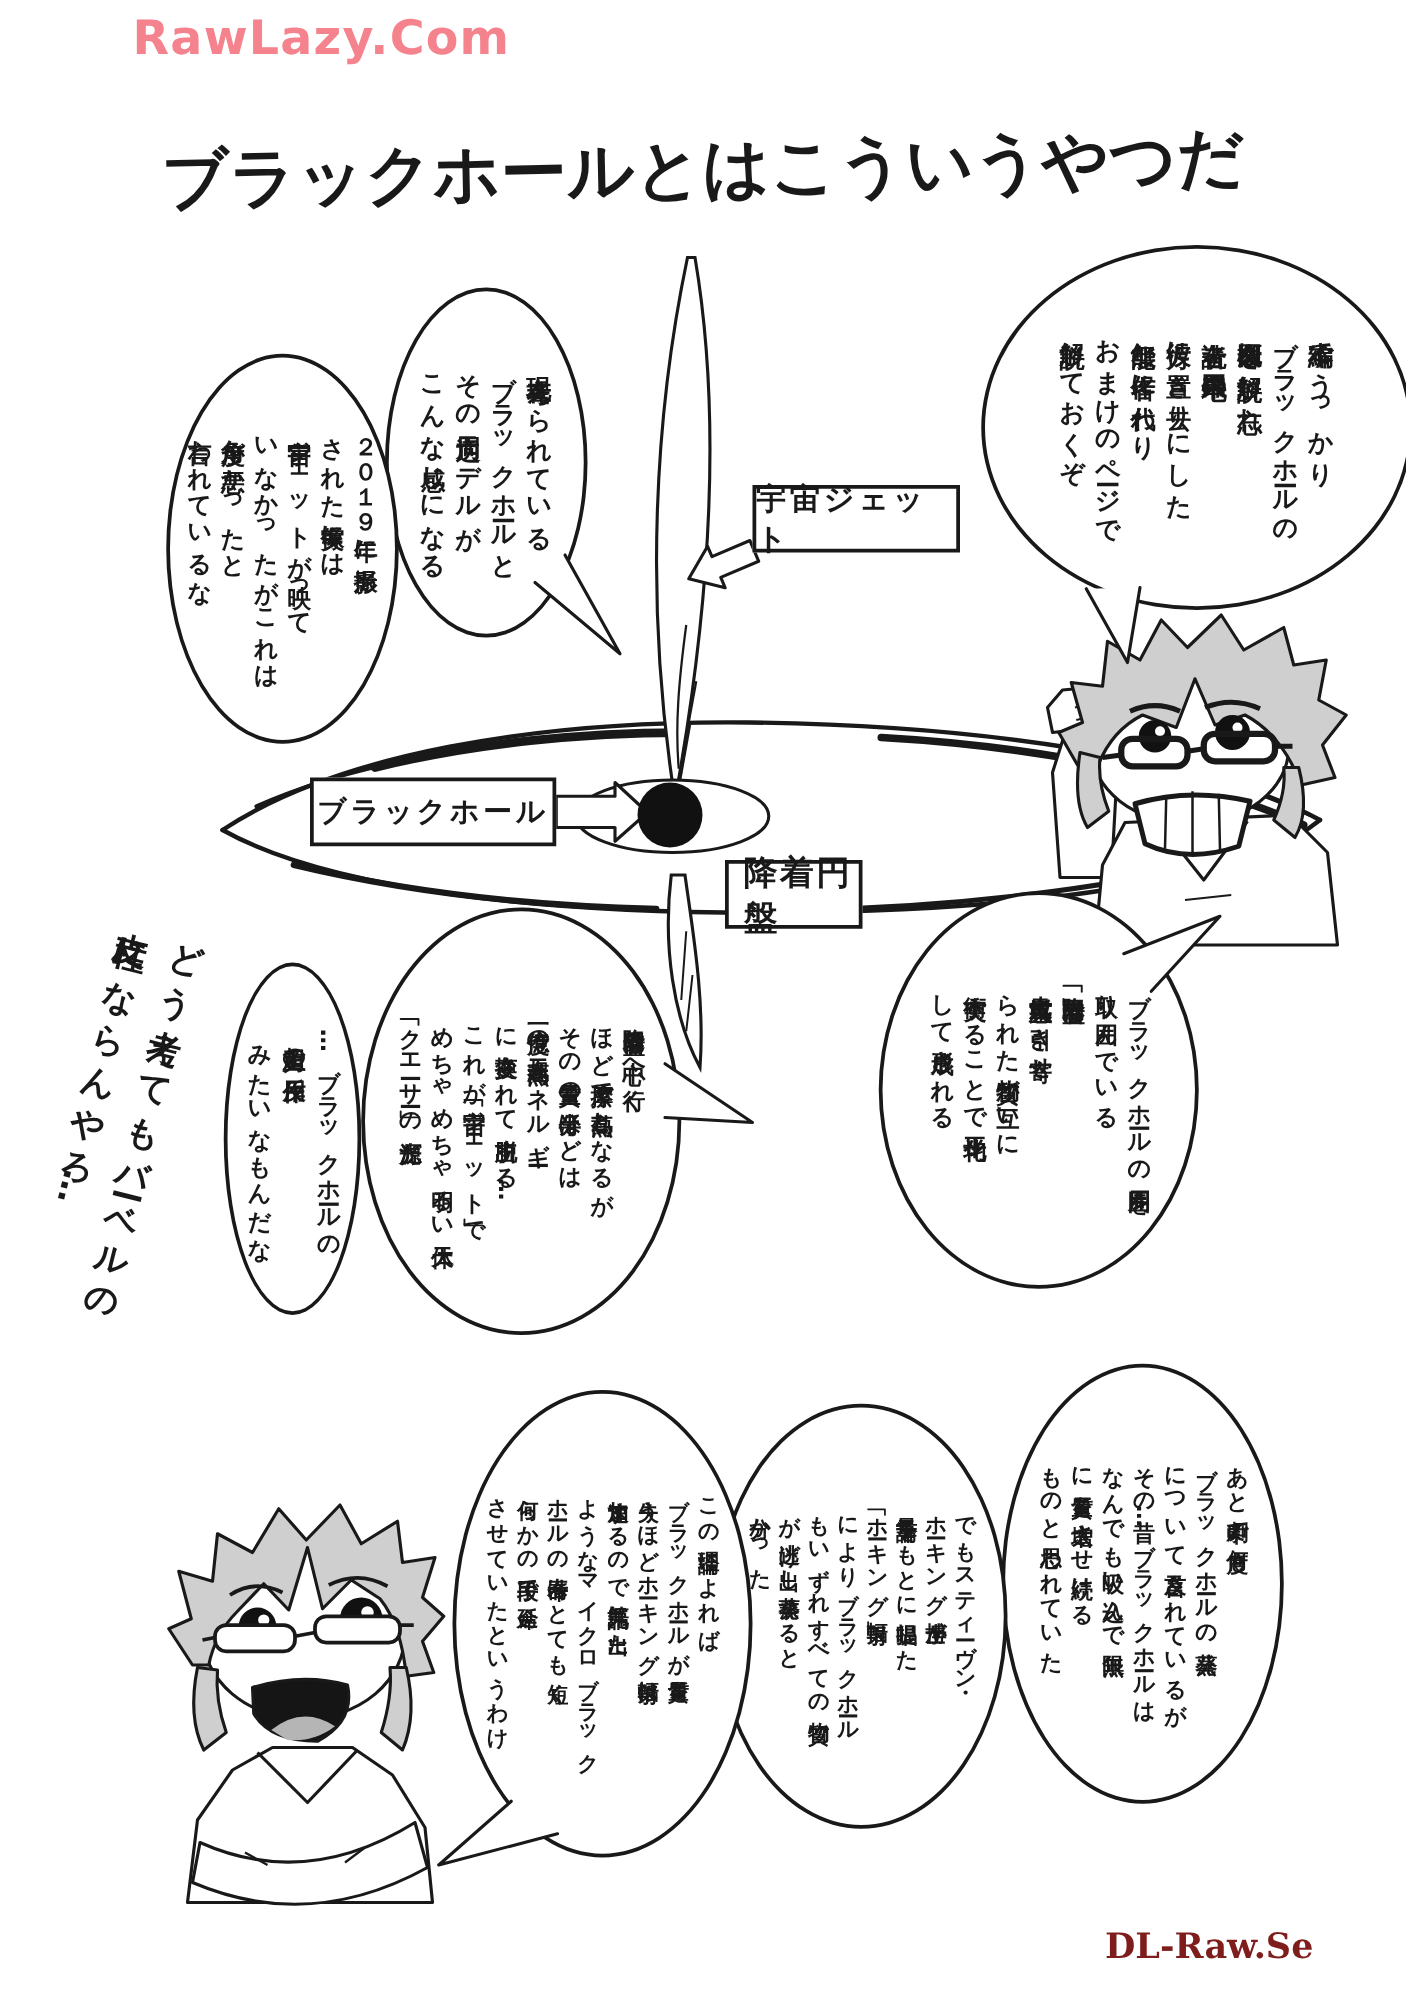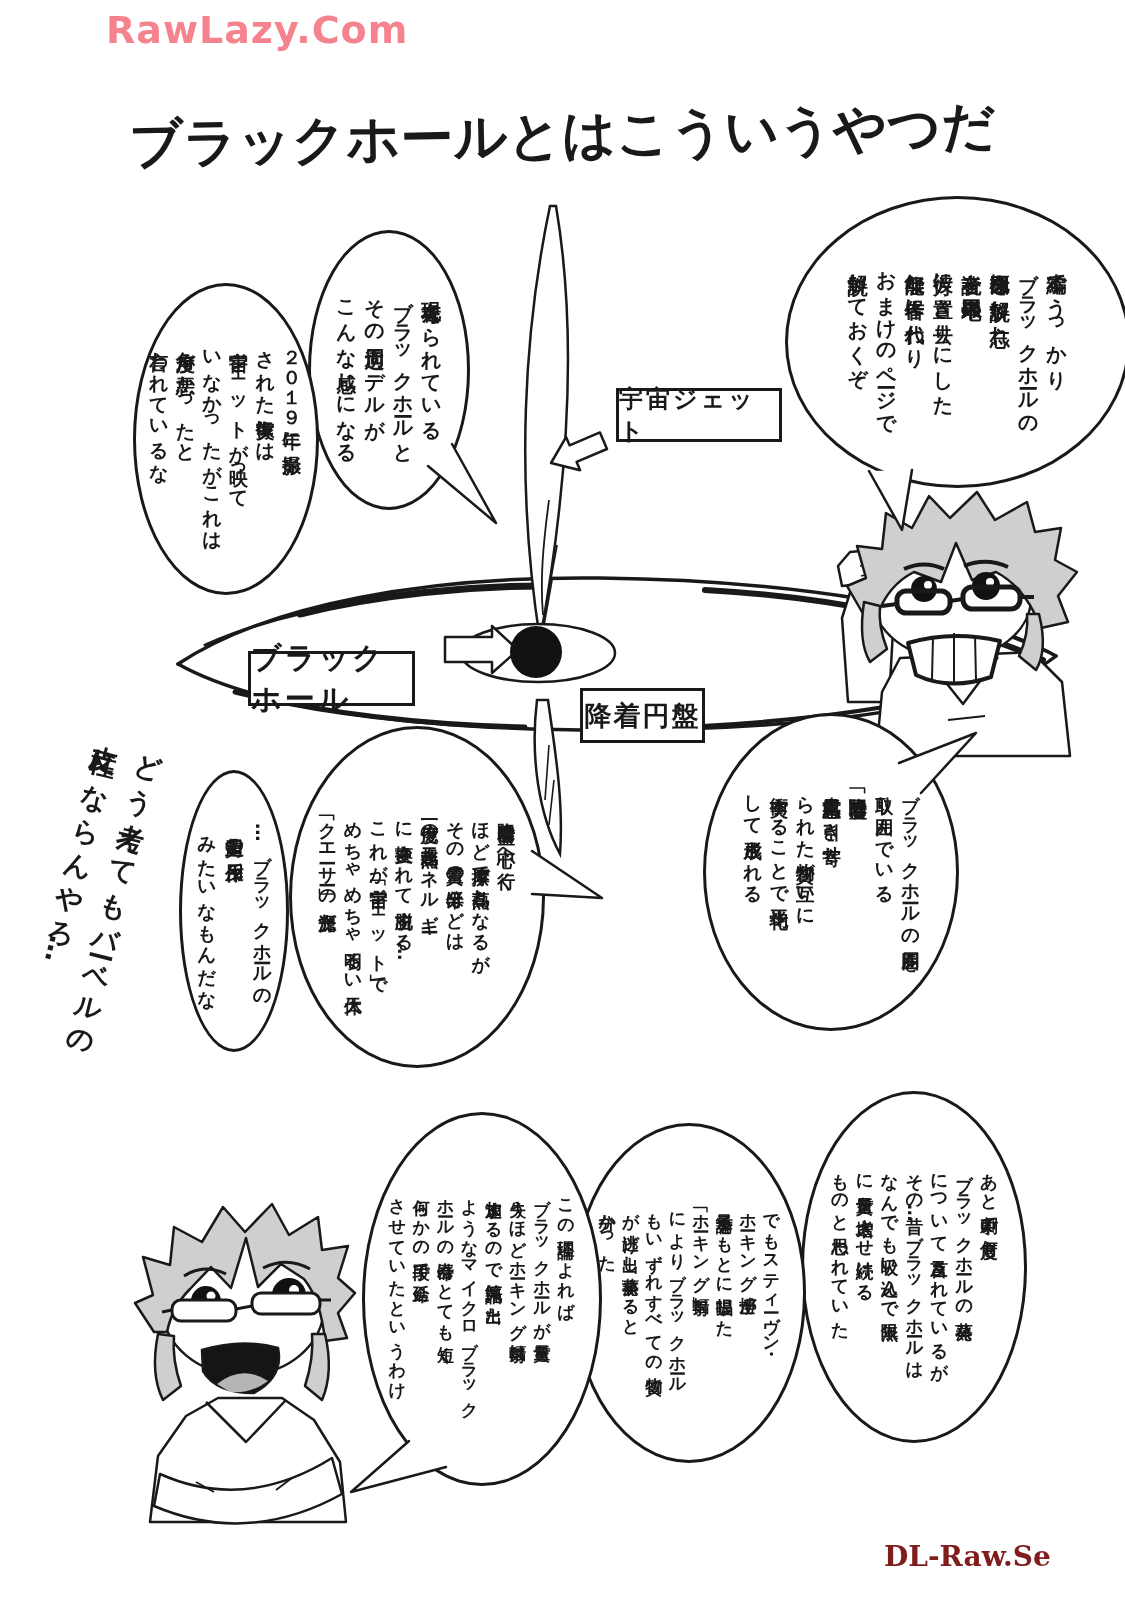--- a/index.html
+++ b/index.html
@@ -53,23 +53,23 @@
   #b-heat .vtext{font-size:18px;line-height:1.42;}
   #b-reaction{left:179px;top:770px;width:110px;height:282px;}
   #b-reaction .vtext{font-size:18.5px;line-height:1.5;}
   #b-evap    {left:801px;top:1091px;width:226px;height:352px;}
   #b-evap .vtext{font-size:17.5px;line-height:1.42;}
   #b-hawking {left:572px;top:1123px;width:234px;height:340px;}
   #b-hawking .vtext{font-size:17px;line-height:1.38;}
   #b-lifetime{left:362px;top:1112px;width:240px;height:374px;}
   #b-lifetime .vtext{font-size:17px;line-height:1.42;}
   
-  #lb-jet {left:602px;top:388px;width:166px;height:54px;font-size:24px;letter-spacing:3px;margin-left:14px;}
-  #lb-bh  {left:248px;top:651px;width:167px;height:55px;font-size:30px;letter-spacing:3px;}
-  #lb-disk{left:580px;top:688px;width:125px;height:55px;font-size:27px;letter-spacing:2px;}
+  #lb-jet {left:602px;top:388px;width:166px;height:54px;font-size:24px;letter-spacing:3px;}
+  #lb-bh  {left:248px;top:622px;width:197px;height:55px;font-size:23px;letter-spacing:3px;}
+  #lb-disk{left:580px;top:688px;width:110px;height:55px;font-size:27px;letter-spacing:2px;padding-left:12px;}
 </style>
 </head>
 <body>
 
 <div class="page">
 
   <svg class="art" width="1125" height="1600" viewBox="0 0 1125 1600">
     <g stroke="#191919" fill="none" stroke-linecap="round">
       <path d="M 178 664 C 270 603 430 576 600 578 C 780 580 965 606 1056 656" stroke-width="3.5"></path>
       <path d="M 1056 656 C 995 706 815 729 620 730 C 430 731 262 711 178 664" stroke-width="3.5"></path>

